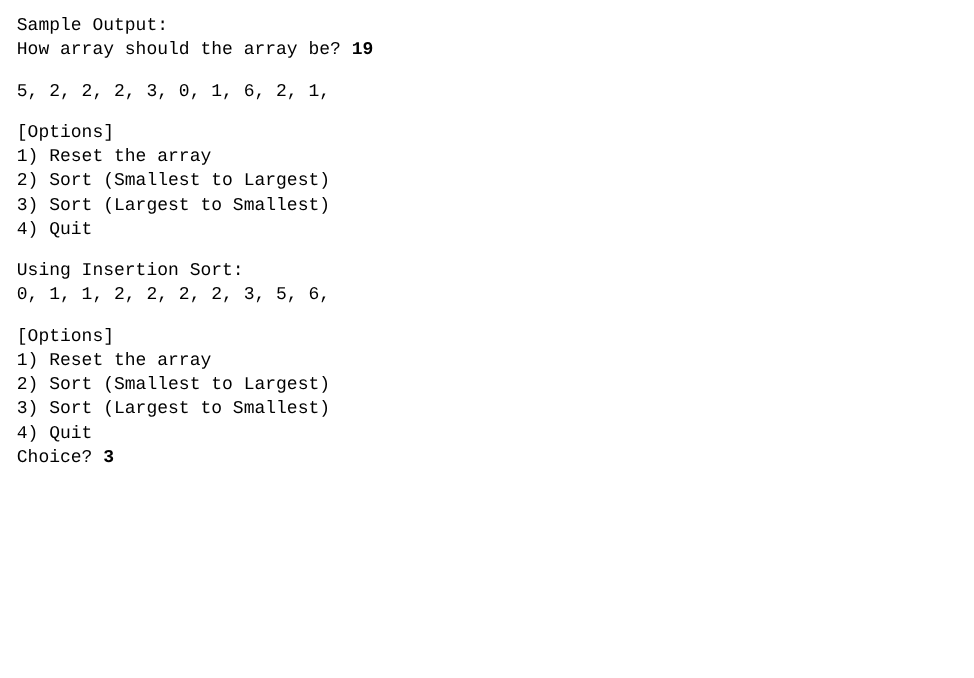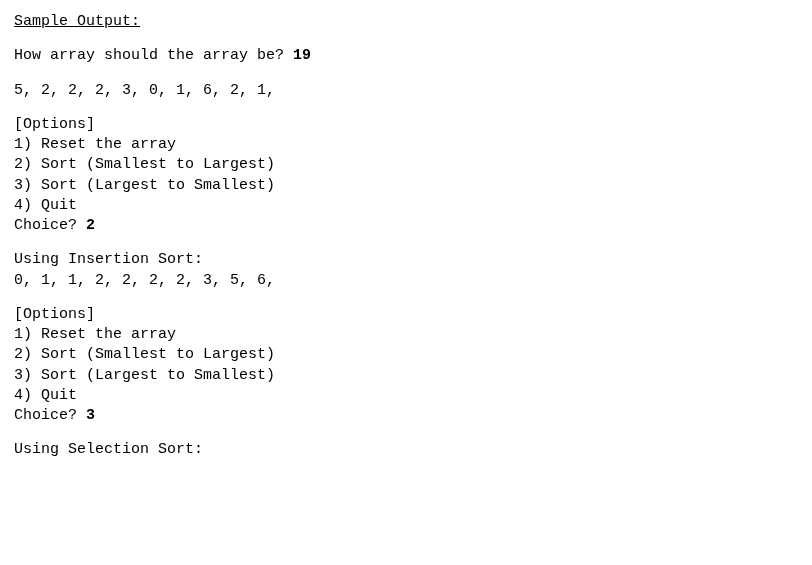--- a/index.html
+++ b/index.html
@@ -7,22 +7,20 @@
       font-size: 15px;
       line-height: 1.35;
       color: #000;
       background: #fff;
       margin: 0;
       padding: 12px 14px;
       width: 812px;
       box-sizing: border-box;
     }
     .heading {
-      text-decoration: underline;
-      margin-bottom: 14px;
     }
     .block {
       margin-bottom: 14px;
     }
     .line {
       white-space: pre;
     }
     .bold {
       font-weight: bold;
     }
@@ -39,32 +37,30 @@
 <div class="block">
   <div class="line">5, 2, 2, 2, 3, 0, 1, 6, 2, 1,</div>
 </div>
 
 <div class="block">
   <div class="line">[Options]</div>
   <div class="line">1) Reset the array</div>
   <div class="line">2) Sort (Smallest to Largest)</div>
   <div class="line">3) Sort (Largest to Smallest)</div>
   <div class="line">4) Quit</div>
-  <div class="line"><span>Choice? </span><span class="bold">2</span></div>
 </div>
 
 <div class="block">
   <div class="line">Using Insertion Sort:</div>
   <div class="line">0, 1, 1, 2, 2, 2, 2, 3, 5, 6,</div>
 </div>
 
 <div class="block">
   <div class="line">[Options]</div>
   <div class="line">1) Reset the array</div>
   <div class="line">2) Sort (Smallest to Largest)</div>
   <div class="line">3) Sort (Largest to Smallest)</div>
   <div class="line">4) Quit</div>
   <div class="line"><span>Choice? </span><span class="bold">3</span></div>
 </div>
 
 <div class="block">
-  <div class="line">Using Selection Sort:</div>
 </div>
 
 </body></html>

